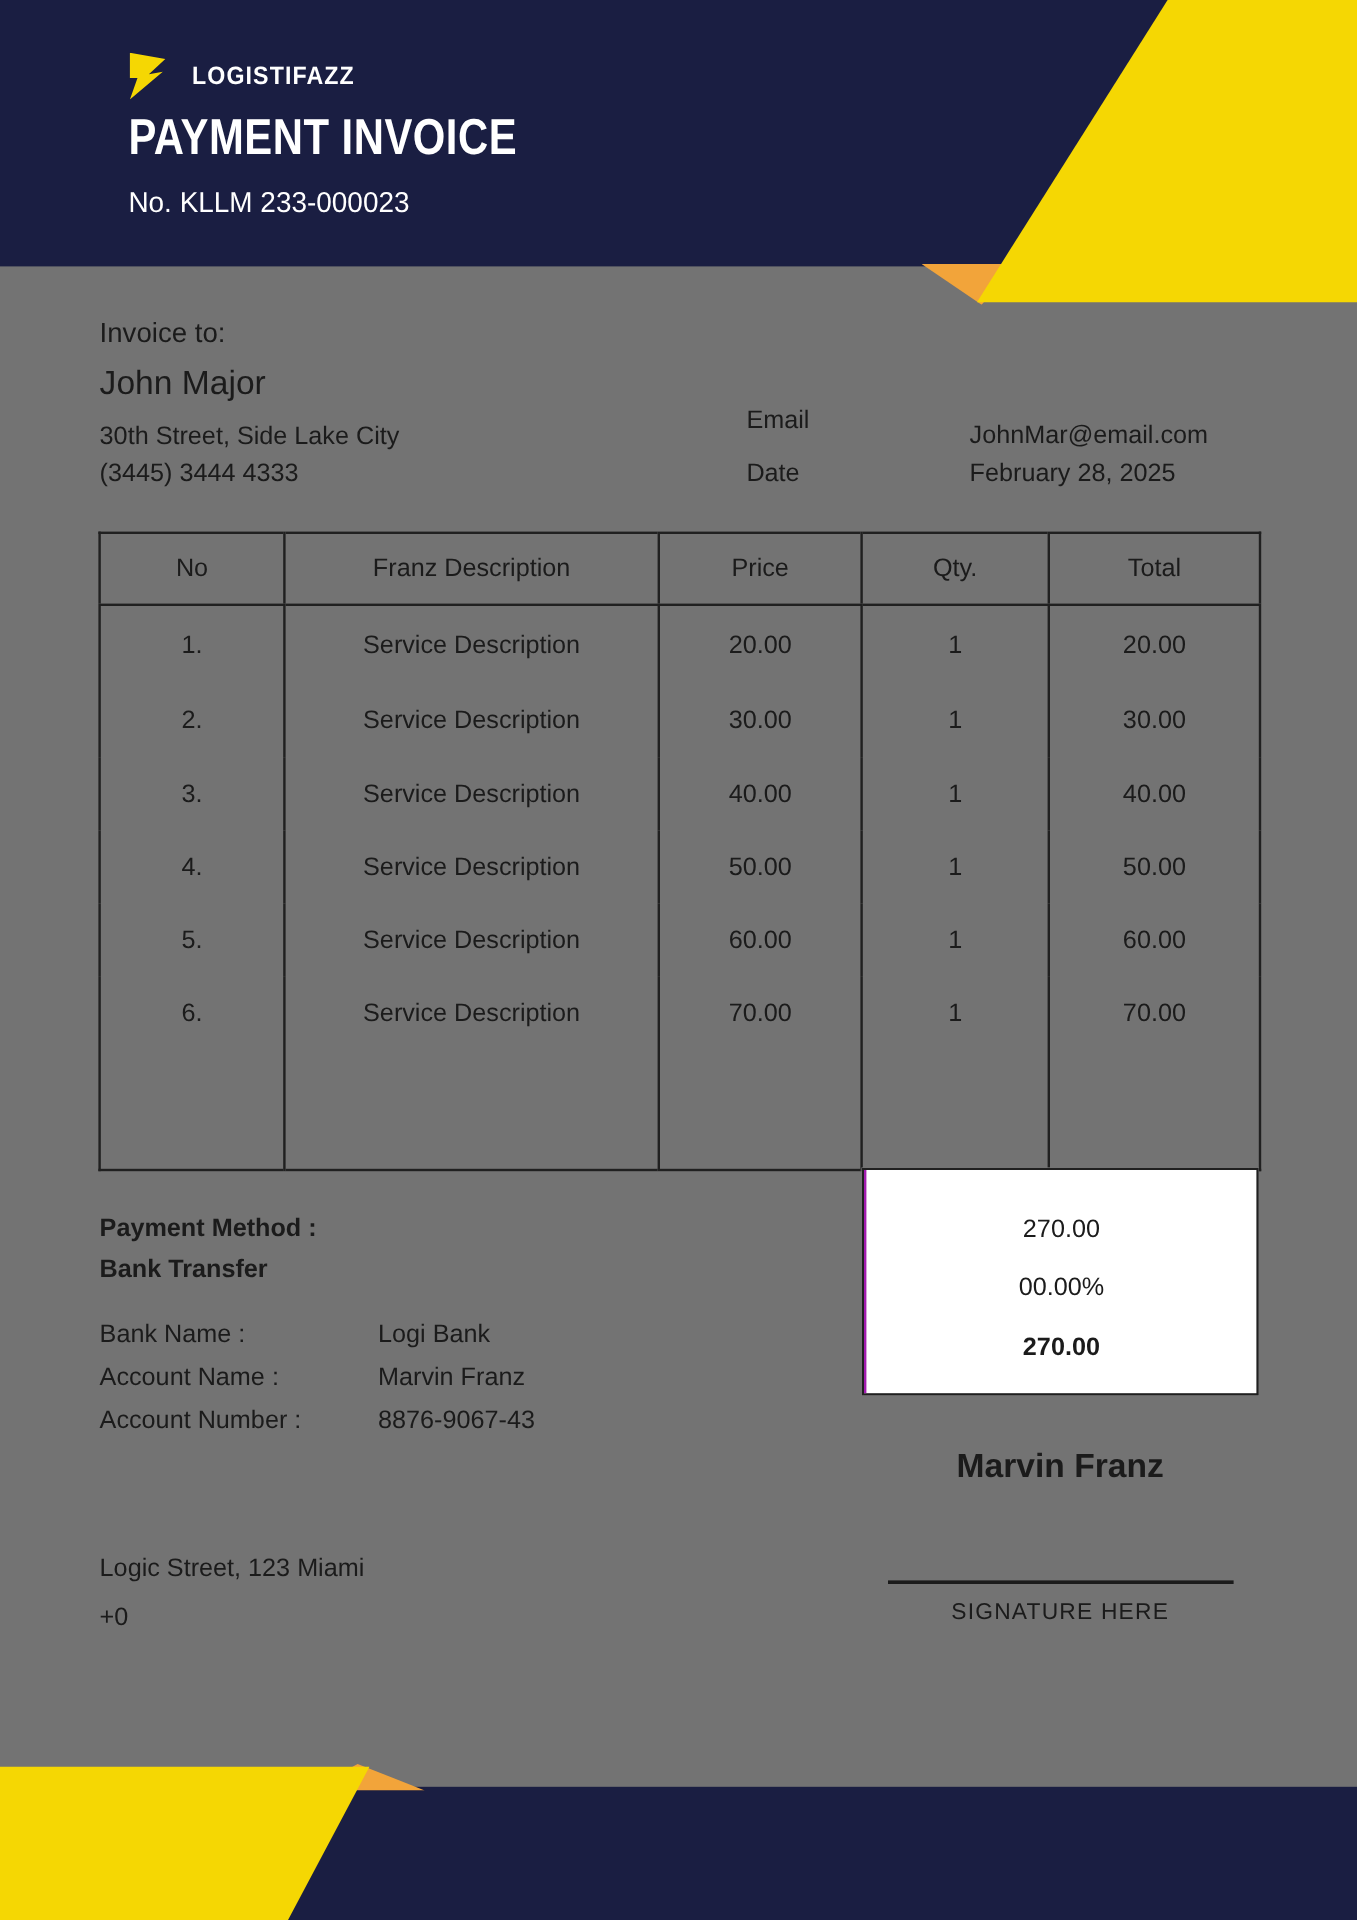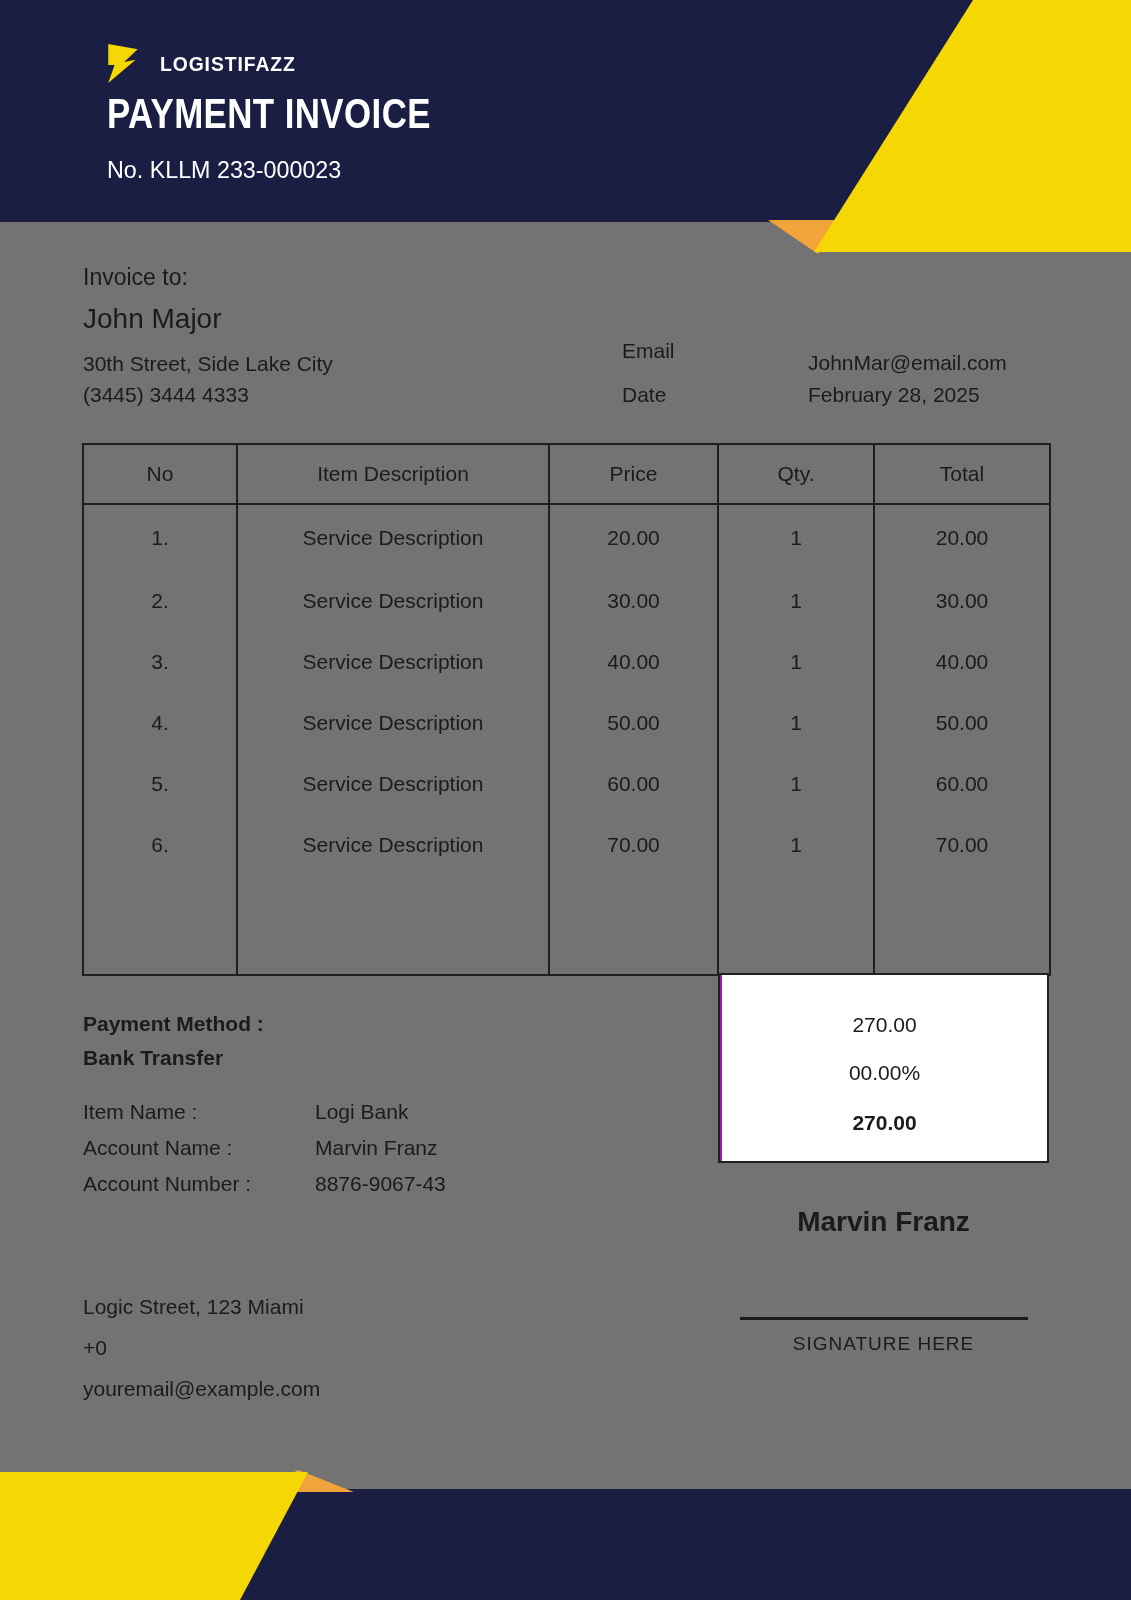--- a/index.html
+++ b/index.html
@@ -116,21 +116,21 @@
     <colgroup>
       <col style="width:154px">
         <col style="width:312px">
         <col style="width:169px">
         <col style="width:156px">
         <col style="width:176px">
     </colgroup>
     <thead>
       <tr>
         <th>No</th>
-        <th>Item Description</th>
+        <th>Franz Description</th>
         <th>Price</th>
         <th>Qty.</th>
         <th>Total</th>
       </tr>
     </thead>
     <tbody>
         <tr class="item-row">
           <td>1.</td>
           <td>Service Description</td>
           <td>20.00</td>
@@ -187,21 +187,21 @@
       <div class="srow">270.00</div>
       <div class="srow">00.00%</div>
       <div class="srow total">270.00</div>
     </div>
   </div>
 
   <div class="pm-title">Payment Method :</div>
   <div class="pm-method">Bank Transfer</div>
   <div class="pm-rows">
     <div class="pm-row">
-      <span class="lbl">Item Name :</span>
+      <span class="lbl">Bank Name :</span>
       <span>Logi Bank</span>
     </div>
     <div class="pm-row">
       <span class="lbl">Account Name :</span>
       <span>Marvin Franz</span>
     </div>
     <div class="pm-row">
       <span class="lbl">Account Number :</span>
       <span>8876-9067-43</span>
     </div>
@@ -209,21 +209,20 @@
 
   <div class="sig">
     <div class="sig-name">Marvin Franz</div>
     <div class="sig-line"></div>
     <div class="sig-caption">SIGNATURE HERE</div>
   </div>
 
   <div class="contact">
     <div>Logic Street, 123 Miami</div>
     <div>+0</div>
-    <div>youremail@example.com</div>
   </div>
 
   <div class="ftr-navy"></div>
   <div class="ftr-decor">
     <div class="ftr-orange"></div>
     <div class="ftr-yellow"></div>
   </div>
 
 </div>
 

